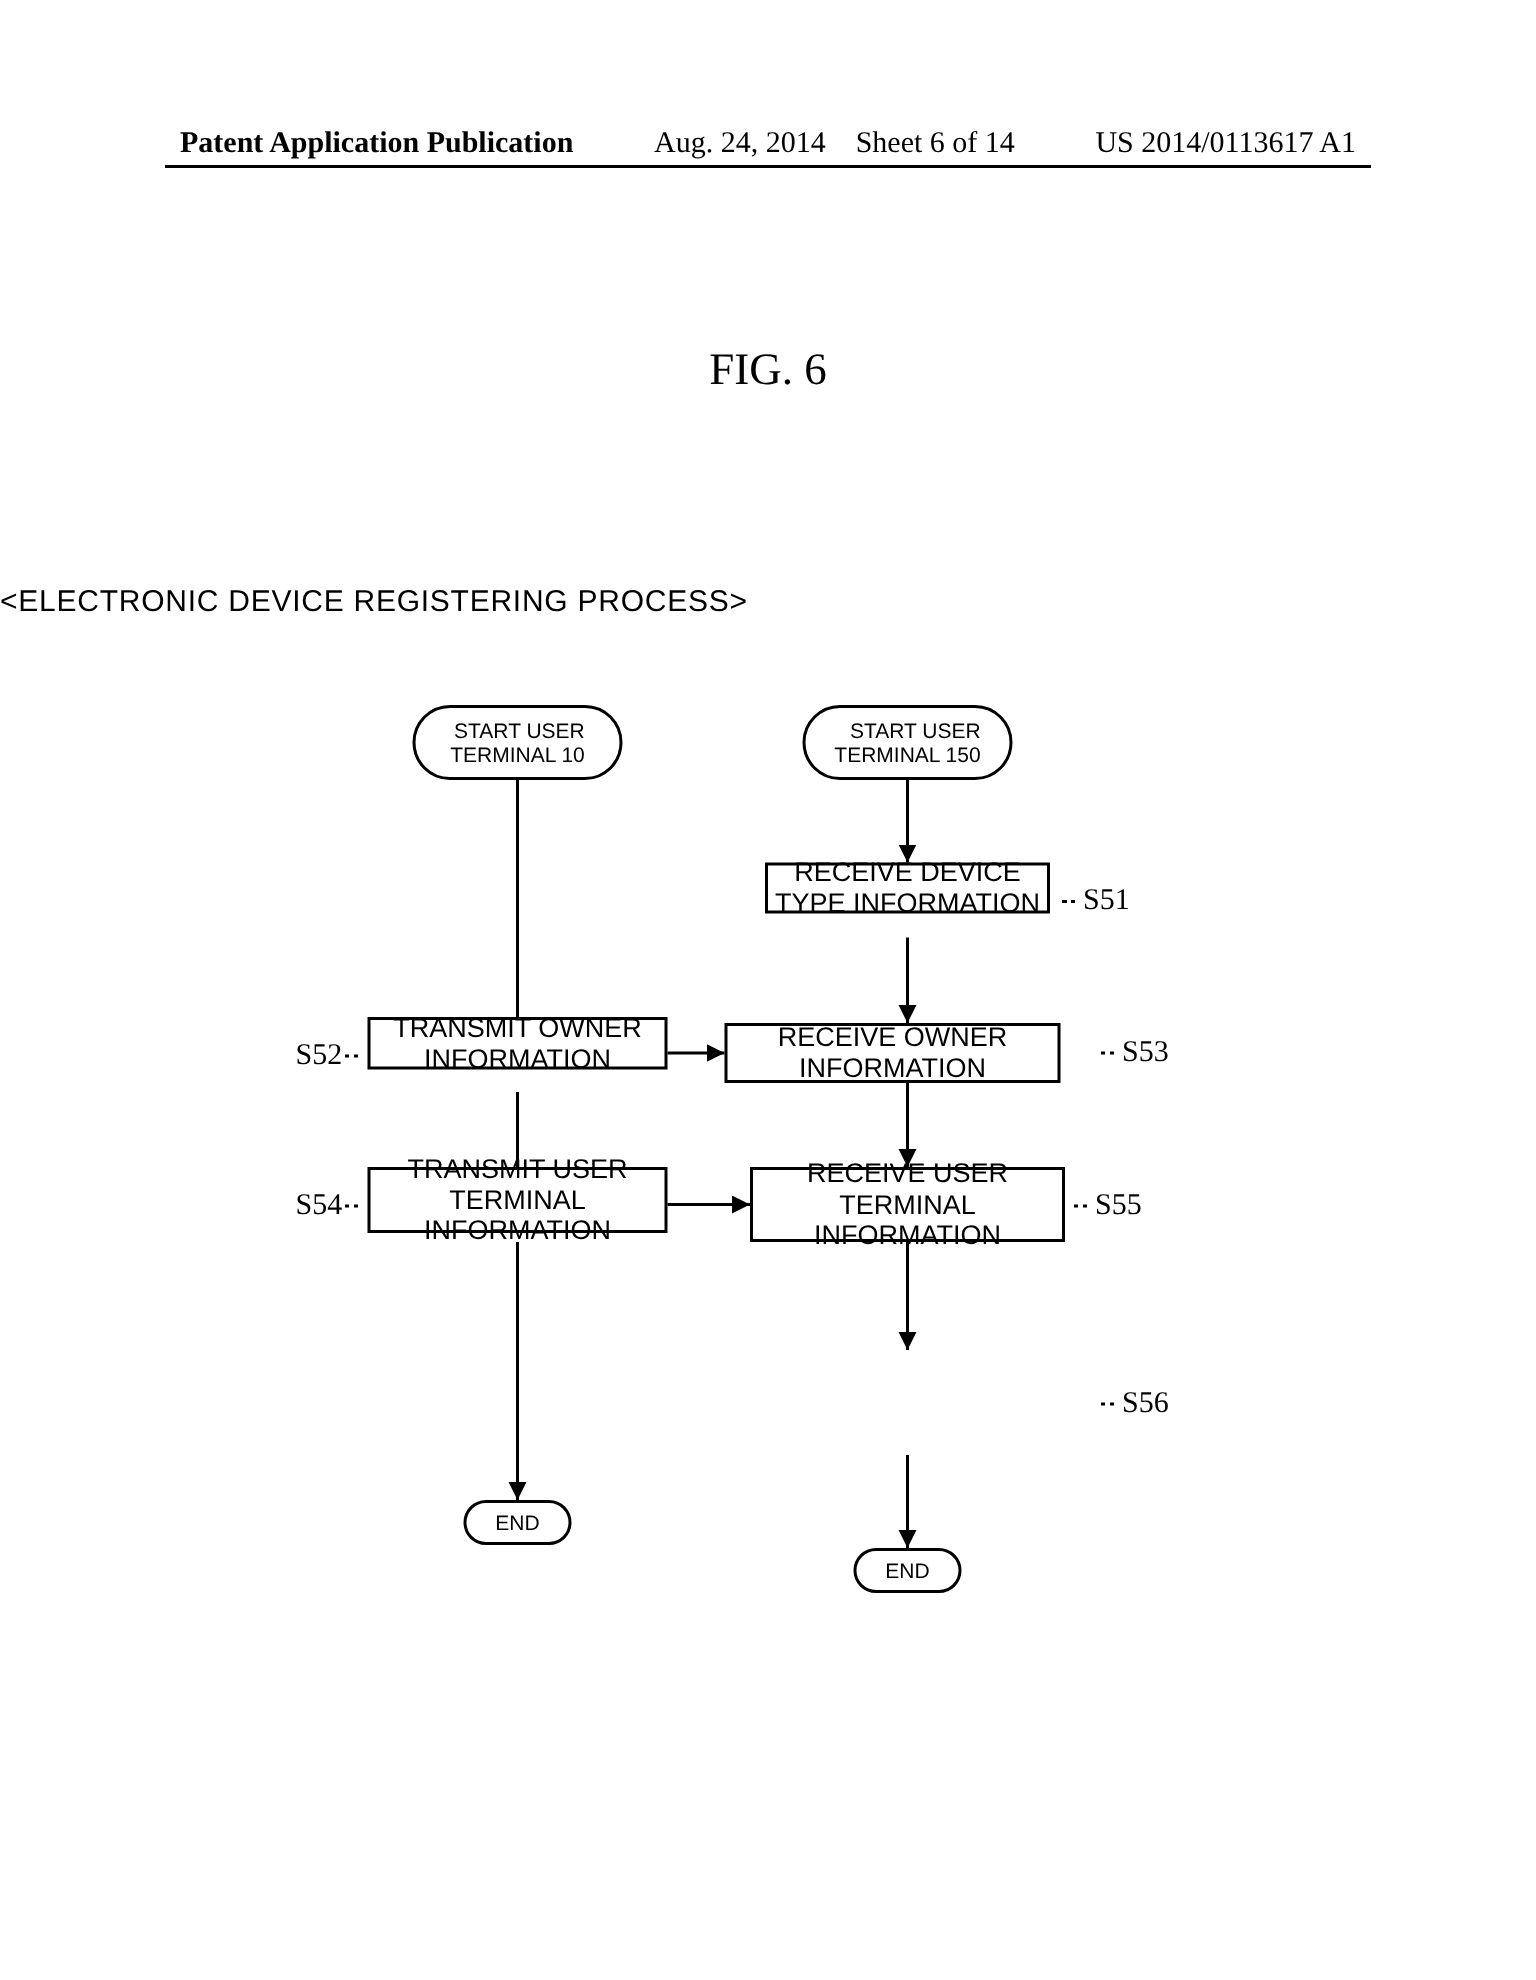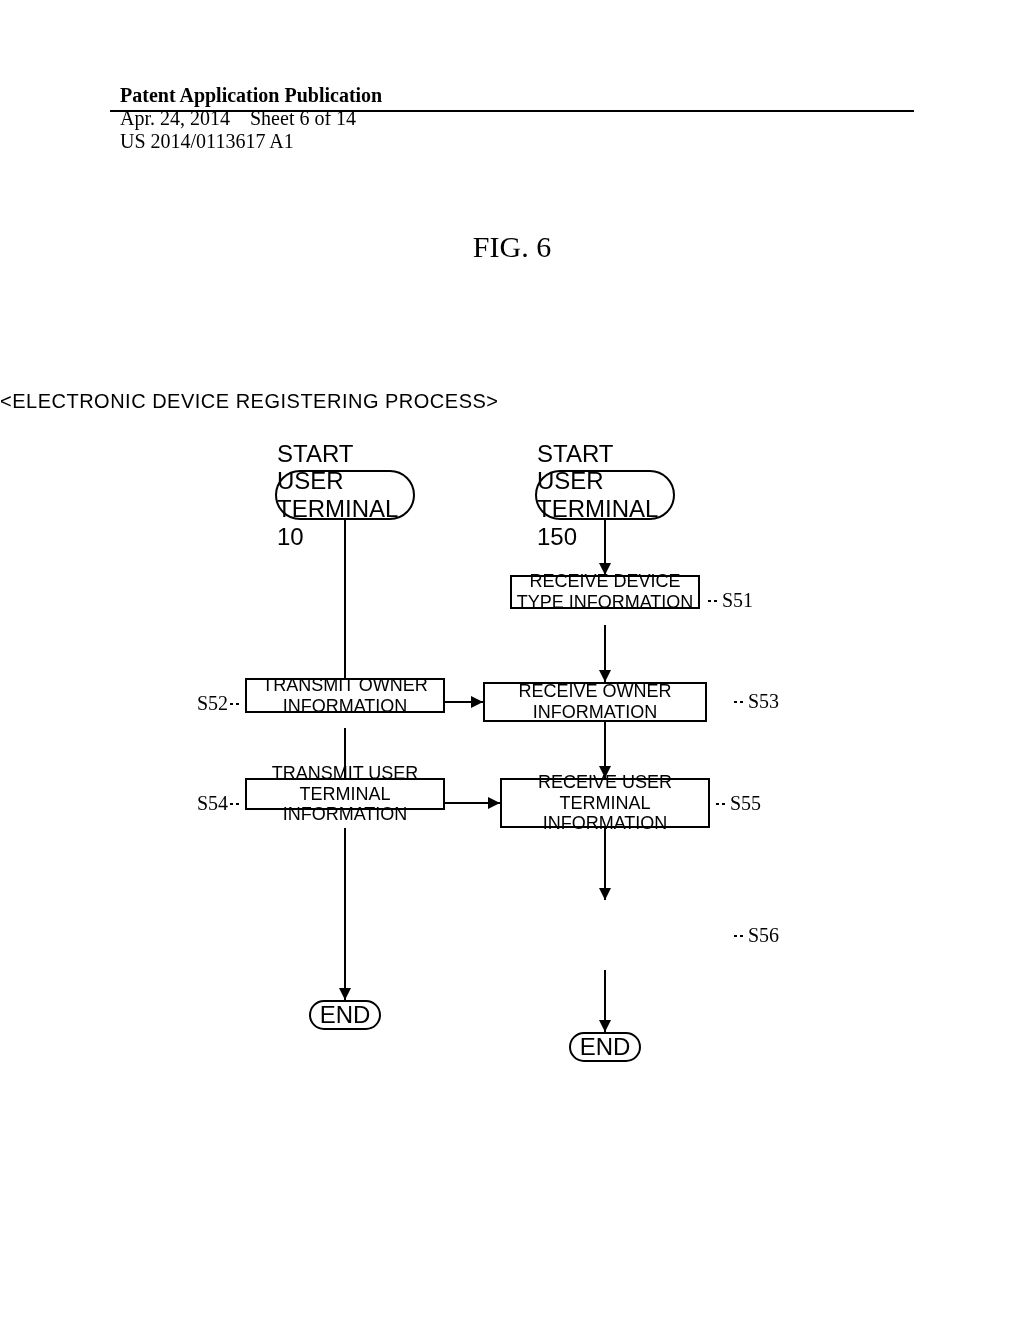--- a/index.html
+++ b/index.html
@@ -17,21 +17,20 @@
   }
   .header-row {
     position: absolute;
     top: 84px;
     left: 120px;
     right: 120px;
     font-size: 20px;
     display: flex;
     justify-content: space-between;
     font-family: "Times New Roman", serif;
-    flex-direction: column;
   }
   .header-left { font-weight: bold; }
   .header-mid  { }
   .header-right{ }
   .header-rule {
     position: absolute;
     top: 110px;
     left: 110px;
     right: 110px;
     height: 2px;
@@ -55,22 +54,22 @@
     letter-spacing: 0.5px;
   }
 
   
   .terminator {
     position: absolute;
     box-sizing: border-box;
     border: 2px solid #000;
     border-radius: 999px;
     font-family: Arial, sans-serif;
-    font-size: 24px;
-    text-align: left;
+    font-size: 14px;
+    text-align: right;
     display: flex;
     align-items: center;
     justify-content: center;
     line-height: 1.15;
     background: #fff;
   }
   .process {
     position: absolute;
     box-sizing: border-box;
     border: 2px solid #000;
@@ -115,21 +114,21 @@
   }
 </style>
 </head>
 <body>
 
 <div class="page">
 
   <div class="header-row">
     <span class="header-left">Patent Application Publication</span>
     <span class="header-mid">
-      <span>Apr. 24, 2014</span>
+      <span>Aug. 24, 2014</span>
       &nbsp;&nbsp;
       <span>Sheet 6 of 14</span>
     </span>
     <span class="header-right">US 2014/0113617 A1</span>
   </div>
   <div class="header-rule"></div>
 
   <div class="fig-title">FIG. 6</div>
   <div class="sub-title">&lt;ELECTRONIC DEVICE REGISTERING PROCESS&gt;</div>
 
@@ -137,21 +136,21 @@
     <span style="white-space:pre-line;">START USER
 TERMINAL 10</span>
   </div>
 
   <div class="process" style="left:245px; top:678px; width:200px; height:35px;">
     <span style="white-space:pre-line;">TRANSMIT OWNER
 INFORMATION</span>
   </div>
   <div class="step-label dash-before dash-left" style="left:197px; top:692px;">S52</div>
 
-  <div class="process" style="left:245px; top:778px; width:200px; height:32px;">
+  <div class="process" style="left:245px; top:778px; width:200px; height:44px;">
     <span style="white-space:pre-line;">TRANSMIT USER
 TERMINAL INFORMATION</span>
   </div>
   <div class="step-label dash-before dash-left" style="left:197px; top:792px;">S54</div>
 
   <div class="terminator" style="left:309px; top:1000px; width:72px; height:30px;">
     <span>END</span>
   </div>
 
   <div class="terminator" style="left:535px; top:470px; width:140px; height:50px;">

